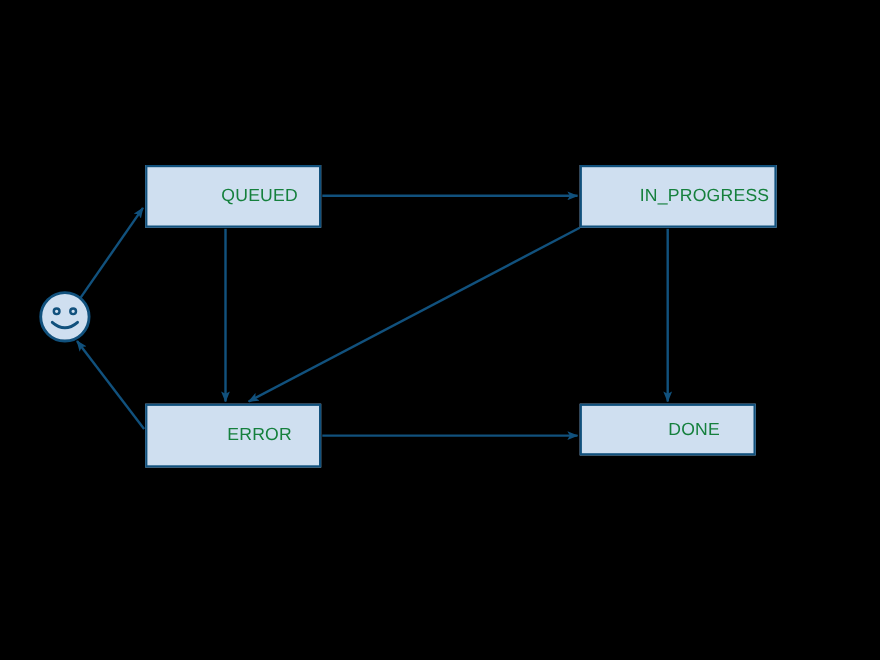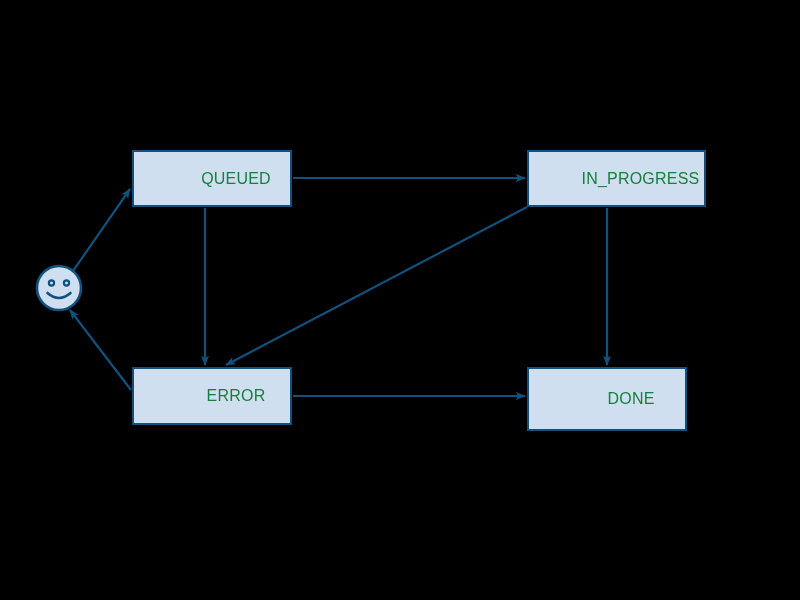--- a/index.html
+++ b/index.html
@@ -42,21 +42,21 @@
     font-size: 16px;
     font-weight: normal;
     letter-spacing: 0.2px;
     line-height: 1;
     white-space: nowrap;
     margin-left: 48px;
   }
   #node-queued    { left: 132px; top: 150px; width: 160px; height: 57px; }
   #node-inprogress{ left: 527px; top: 150px; width: 179px; height: 57px; }
   #node-error     { left: 132px; top: 367px; width: 160px; height: 58px; }
-  #node-done      { left: 527px; top: 367px; width: 160px; height: 64px; }
+  #node-done      { left: 527px; top: 367px; width: 160px; height: 47px; }
   #node-start {
     position: absolute;
     left: 35px;
     top: 264px;
     width: 48px;
     height: 48px;
   }
 </style>
 </head>
 <body>

